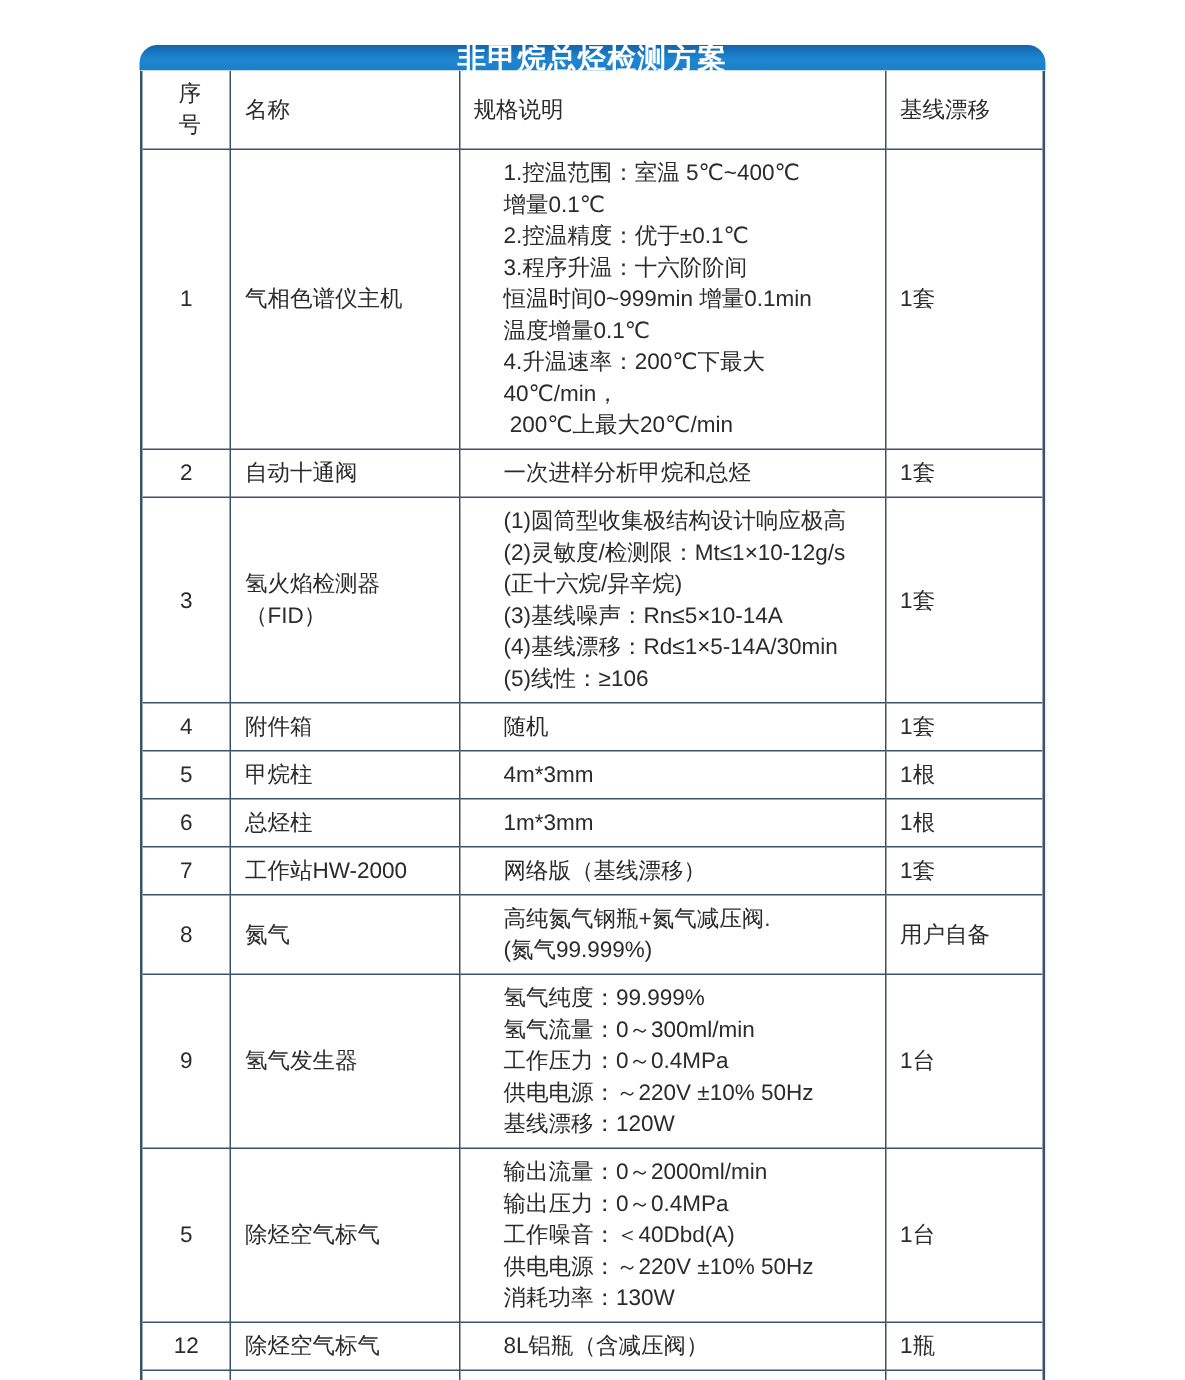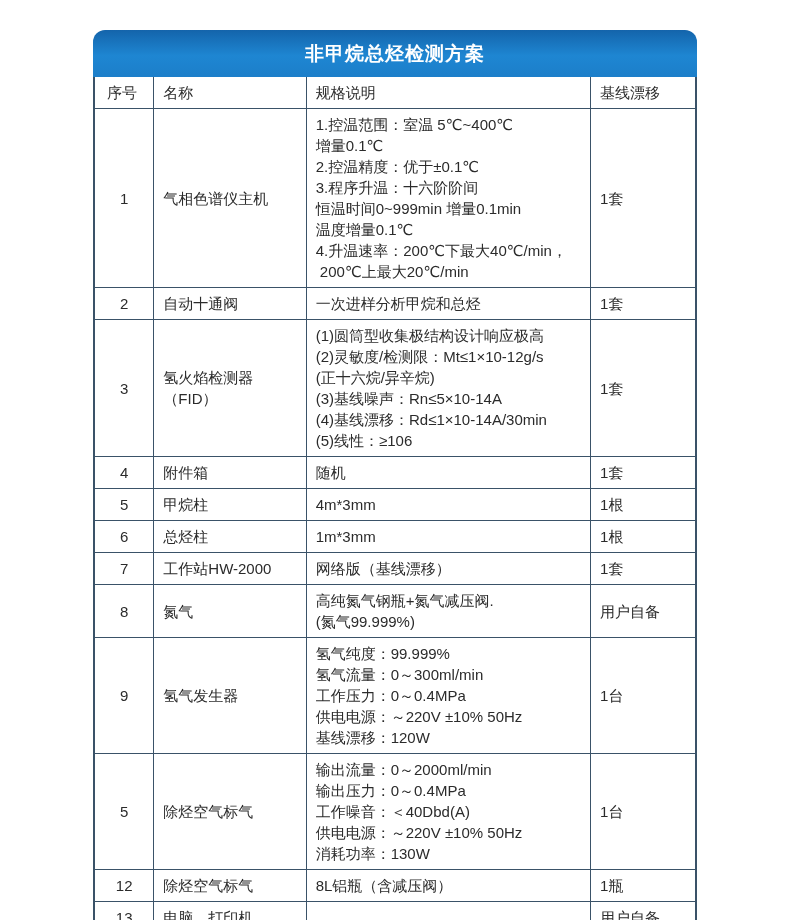--- a/index.html
+++ b/index.html
@@ -6,21 +6,21 @@
   body{
     width:790px;height:920px;background:#ffffff;
     font-family:"Liberation Sans","DejaVu Sans",sans-serif;
     color:#2b2b2b;
   }
   .card{
     width:604px;
     margin:30px 0 0 93px;
   }
   .card-header{
-    height:47px;
+    height:17px;
     border-radius:12px 12px 0 0;
     background:linear-gradient(180deg,#1464ab 0%,#1e86d2 55%,#1c7ec9 100%);
     display:flex;align-items:center;justify-content:center;
   }
   .card-title{
     color:#ffffff;font-size:19px;font-weight:bold;letter-spacing:1px;
   }
   .table-wrap{
     border:2px solid #3a5268;
     border-top:none;
@@ -45,22 +45,22 @@
     text-align:left;
     font-weight:normal;
     line-height:21px;
   }
   
   tr > *:first-child{border-left:none;}
   tr > *:last-child{border-right:none;}
   thead tr > *{border-top:none;}
   tbody tr:last-child > *{border-bottom:none;}
   td.no-cell{text-align:center;padding-left:2px;padding-right:2px;}
-  th.no-head{padding-left:12px;margin-left:40px;}
-  .spec-line{white-space:pre-wrap;}
+  th.no-head{padding-left:24px;margin-left:40px;}
+  .spec-line{white-space:pre-wrap;margin-left:20px;}
 </style>
 </head>
 <body>
 
 <div class="card">
   <div class="card-header">
     <span class="card-title">非甲烷总烃检测方案</span>
   </div>
   <div class="table-wrap">
     <table>
@@ -103,21 +103,21 @@
             <td>1套</td>
           </tr>
           <tr>
             <td class="no-cell">3</td>
             <td>氢火焰检测器（FID）</td>
             <td>
               <div class="spec-line">(1)圆筒型收集极结构设计响应极高</div>
               <div class="spec-line">(2)灵敏度/检测限：Mt≤1×10-12g/s</div>
               <div class="spec-line">(正十六烷/异辛烷)</div>
               <div class="spec-line">(3)基线噪声：Rn≤5×10-14A</div>
-              <div class="spec-line">(4)基线漂移：Rd≤1×10-14A/30min</div>
+              <div class="spec-line">(4)基线漂移：Rd≤1×5-14A/30min</div>
               <div class="spec-line">(5)线性：≥106</div>
             </td>
             <td>1套</td>
           </tr>
           <tr>
             <td class="no-cell">4</td>
             <td>附件箱</td>
             <td>
               <div class="spec-line">随机</div>
             </td>

